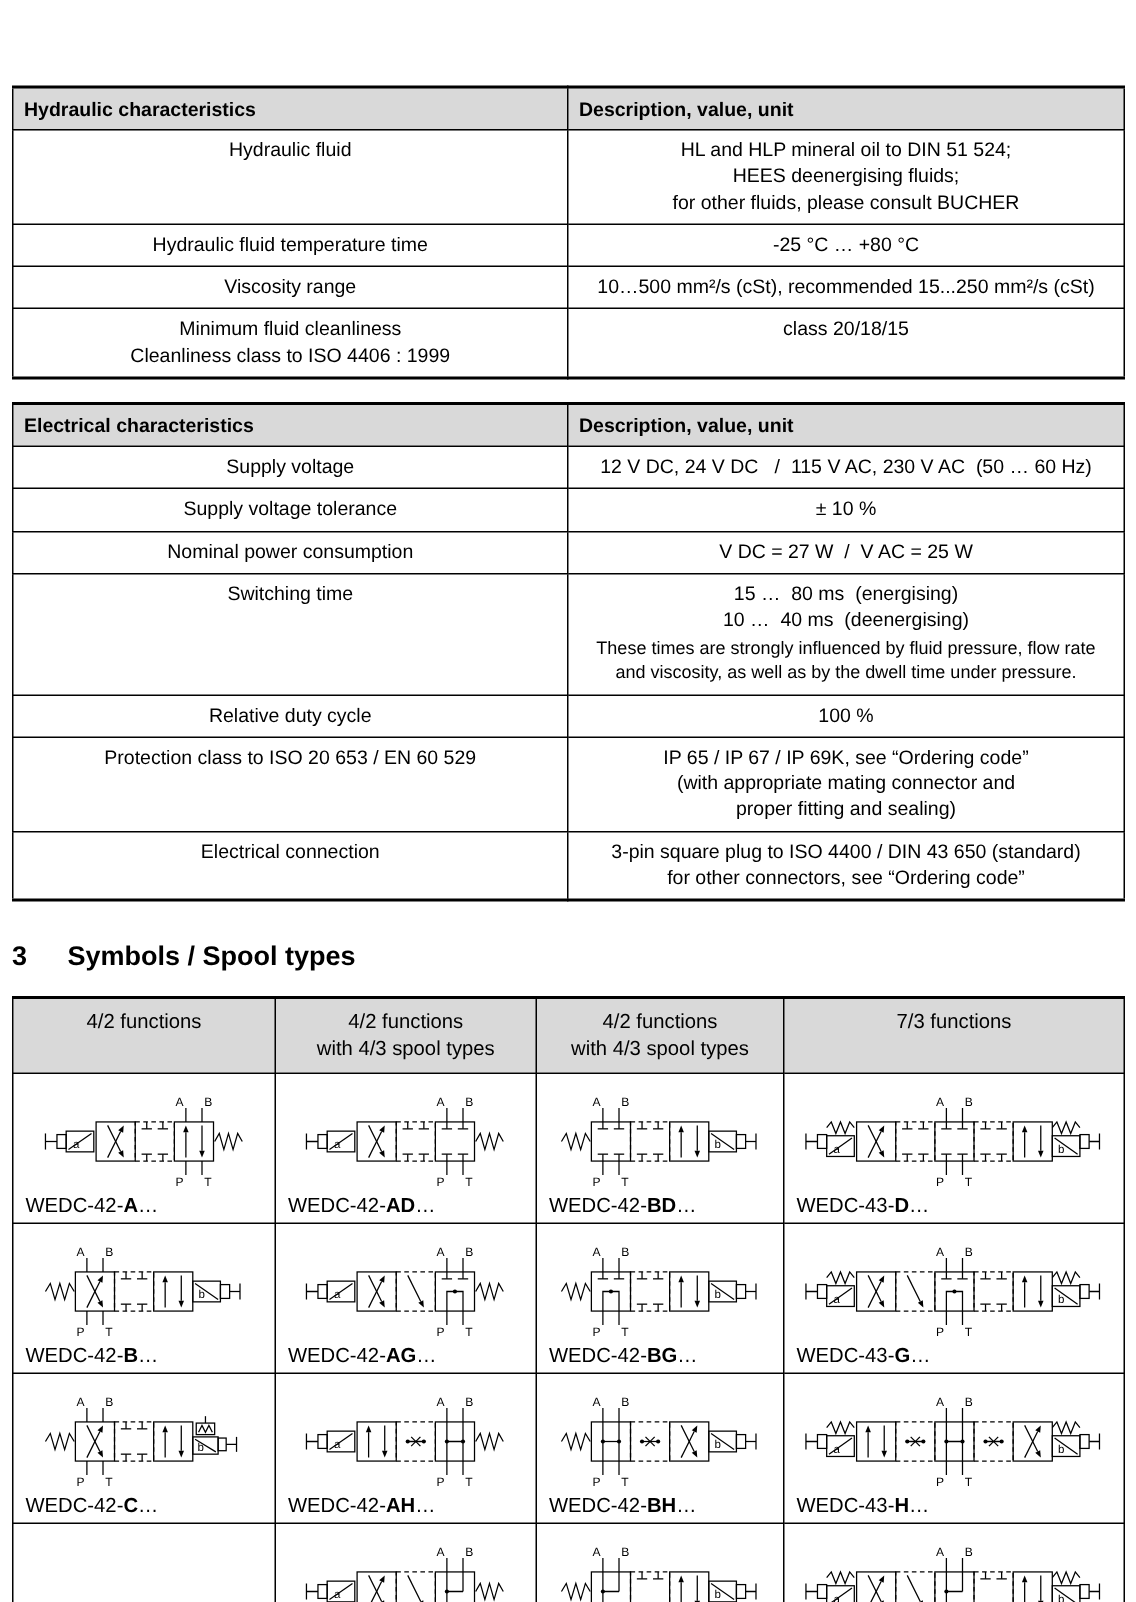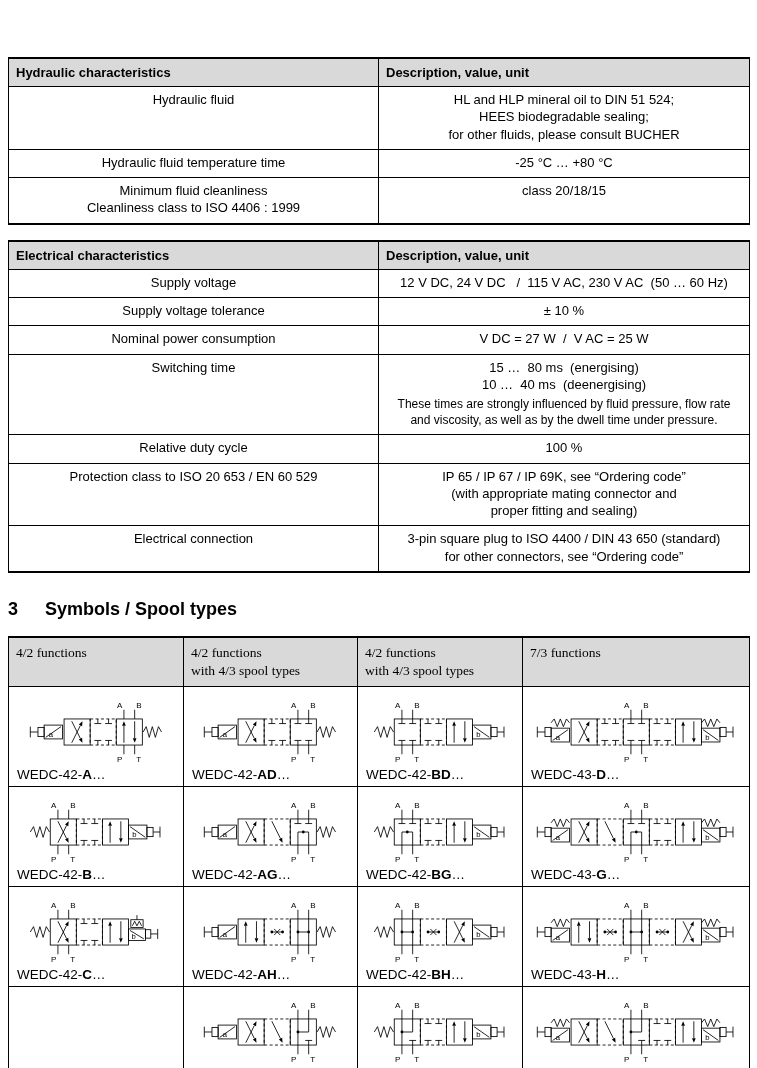--- a/index.html
+++ b/index.html
@@ -20,22 +20,22 @@
   table.chars td div{white-space:pre-wrap;}
   .note{font-size:12px;line-height:1.3;margin-top:4px;white-space:normal !important;}
   h2.section{font-size:18px;font-weight:bold;margin:26px 0 16px 0;}
   h2.section .secnum{display:inline-block;width:37px;}
   table.symbols{
     width:741px;border-collapse:collapse;table-layout:fixed;
     border-top:2px solid #000;border-bottom:2px solid #000;
   }
   table.symbols th, table.symbols td{border:1px solid #000;}
   table.symbols th{
-    background:#d9d9d9;font-weight:normal;font-size:13.5px;text-align:left;
-    vertical-align:top;padding:6px 7px;height:34px;line-height:1.35;font-family:Liberation Serif, serif;
+    background:#d9d9d9;font-weight:normal;font-size:13.5px;text-align:center;
+    vertical-align:top;padding:6px 7px;height:34px;line-height:1.35;
   }
   td.sym{height:92px;vertical-align:bottom;padding:3px 5px 4px 5px;}
   svg.valve{display:block;margin:0 auto 2px auto;height:66px;}
   .code{font-size:13.5px;padding-left:3px;}
   svg text{font-family:"Liberation Sans", sans-serif;}
 </style>
 </head>
 <body>
 
 <div class="page">
@@ -49,30 +49,38 @@
         <tr>
     <th>Hydraulic characteristics</th>
     <th>Description, value, unit</th>
         </tr>
         <tr>
       <td>
             <div>Hydraulic fluid</div>
           </td>
       <td>
             <div>HL and HLP mineral oil to DIN 51 524;</div>
-            <div>HEES biodegradable sealing;</div>
+            <div>HEES deenergising fluids;</div>
             <div>for other fluids, please consult BUCHER</div>
           </td>
         </tr>
         <tr>
       <td>
             <div>Hydraulic fluid temperature time</div>
           </td>
       <td>
             <div>-25 °C … +80 °C</div>
+          </td>
+        </tr>
+        <tr>
+      <td>
+            <div>Viscosity range</div>
+          </td>
+      <td>
+            <div>10…500 mm²/s (cSt), recommended 15...250 mm²/s (cSt)</div>
           </td>
         </tr>
         <tr>
       <td>
             <div>Minimum fluid cleanliness</div>
             <div>Cleanliness class to ISO 4406 : 1999</div>
           </td>
       <td>
             <div>class 20/18/15</div>
           </td>

